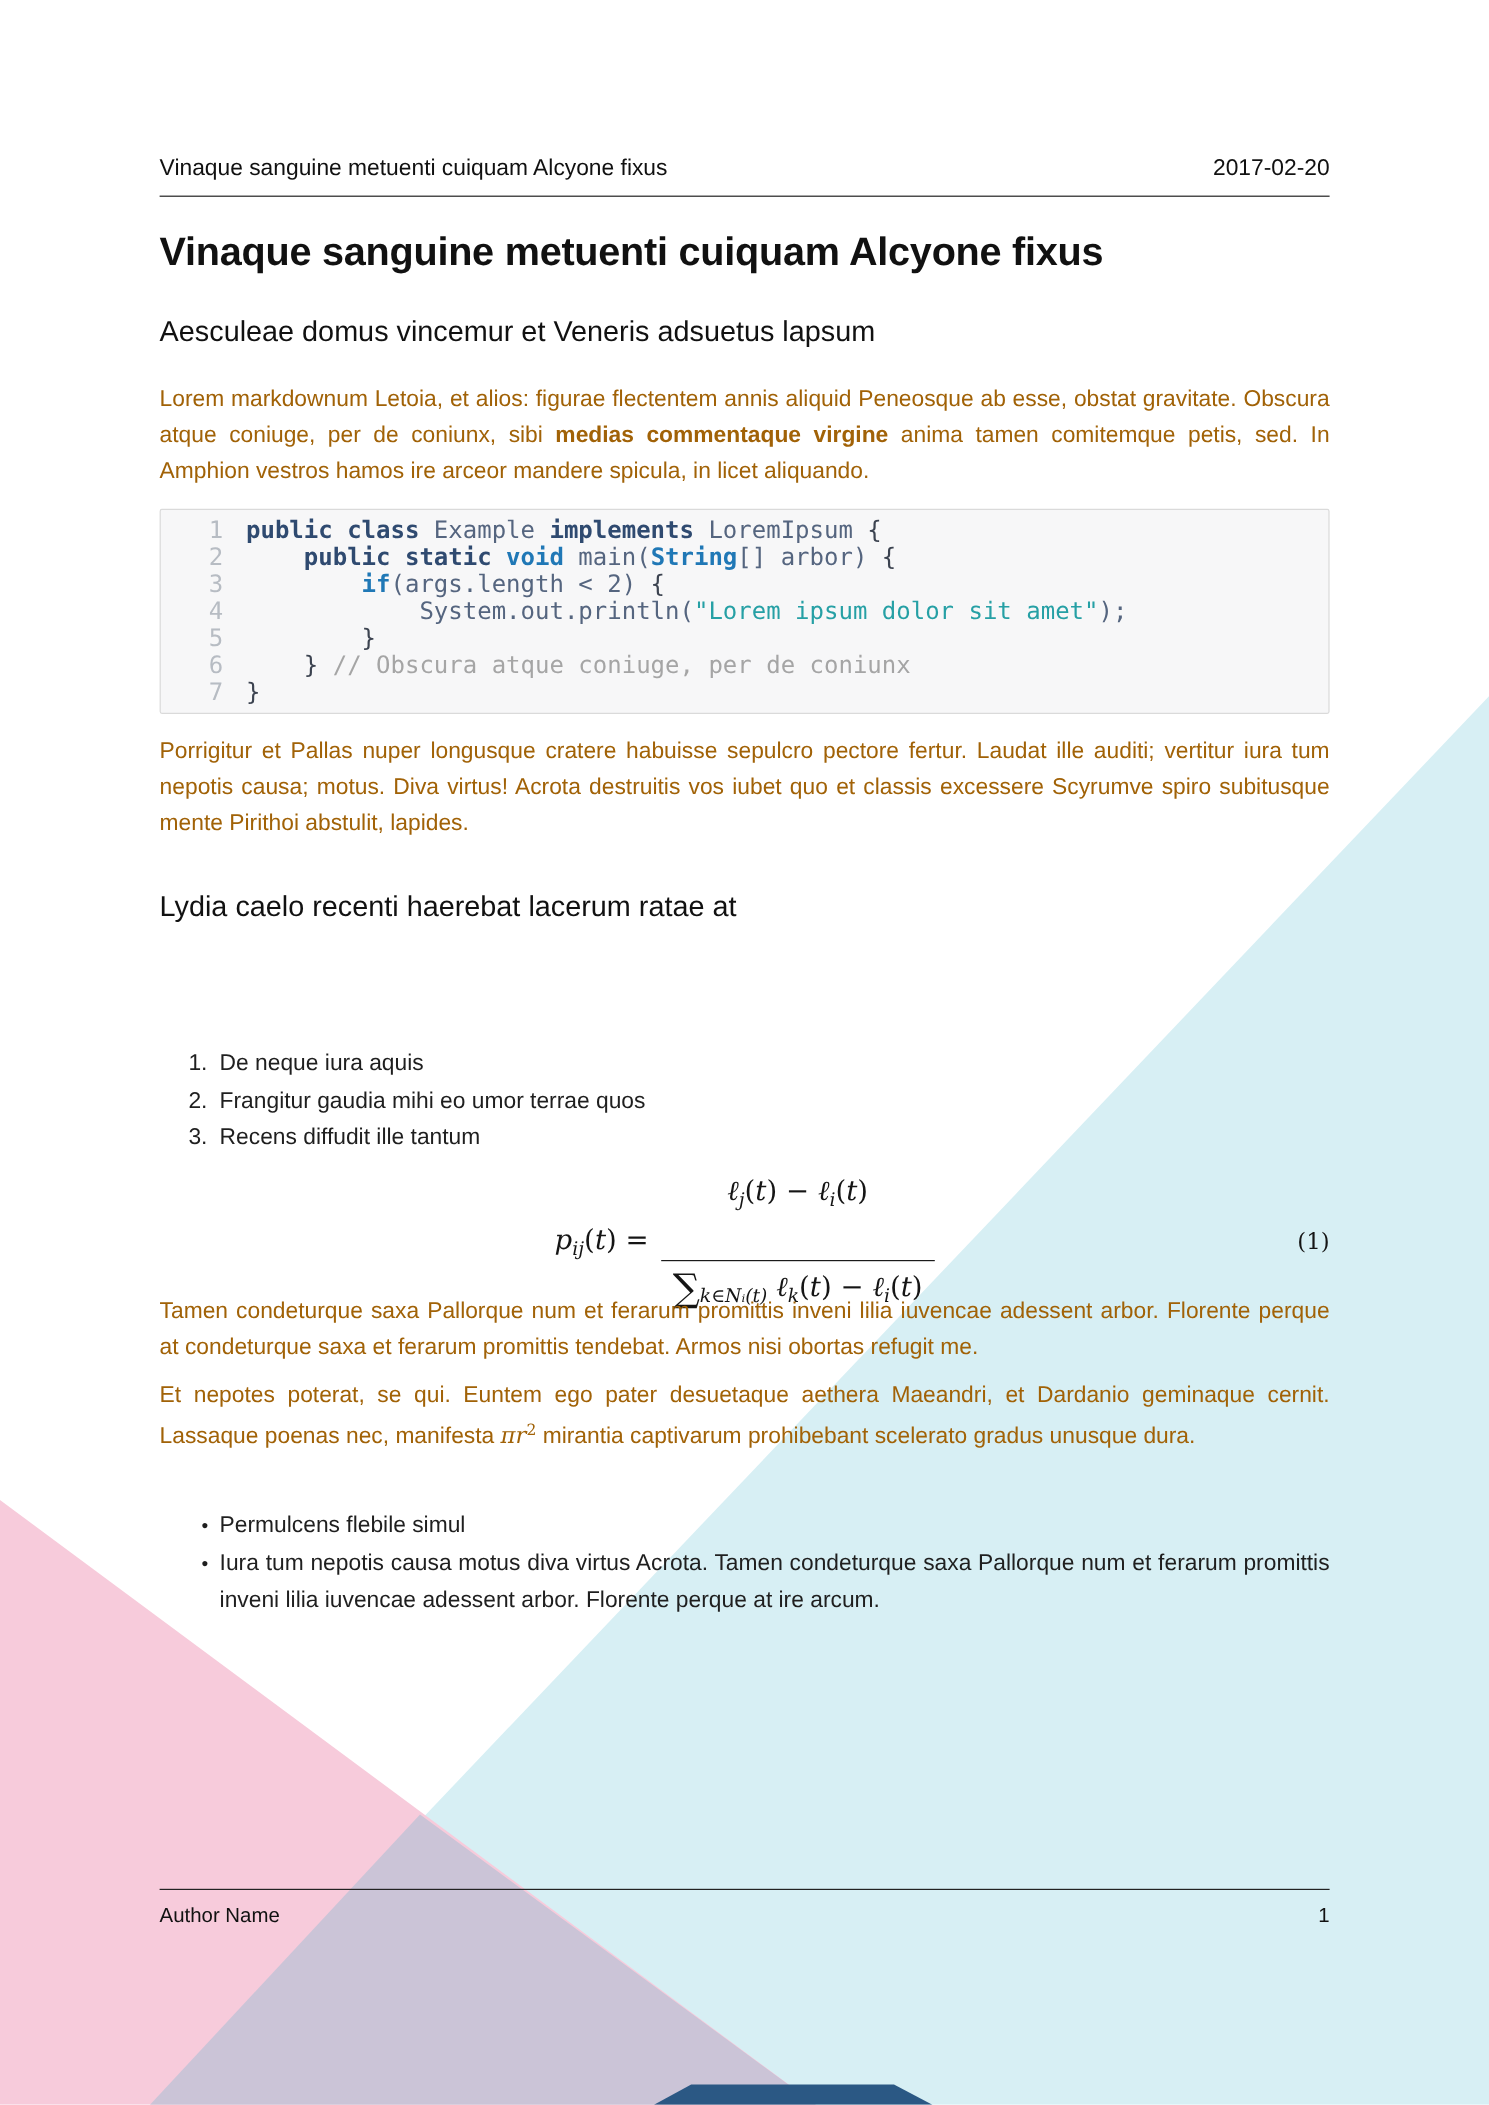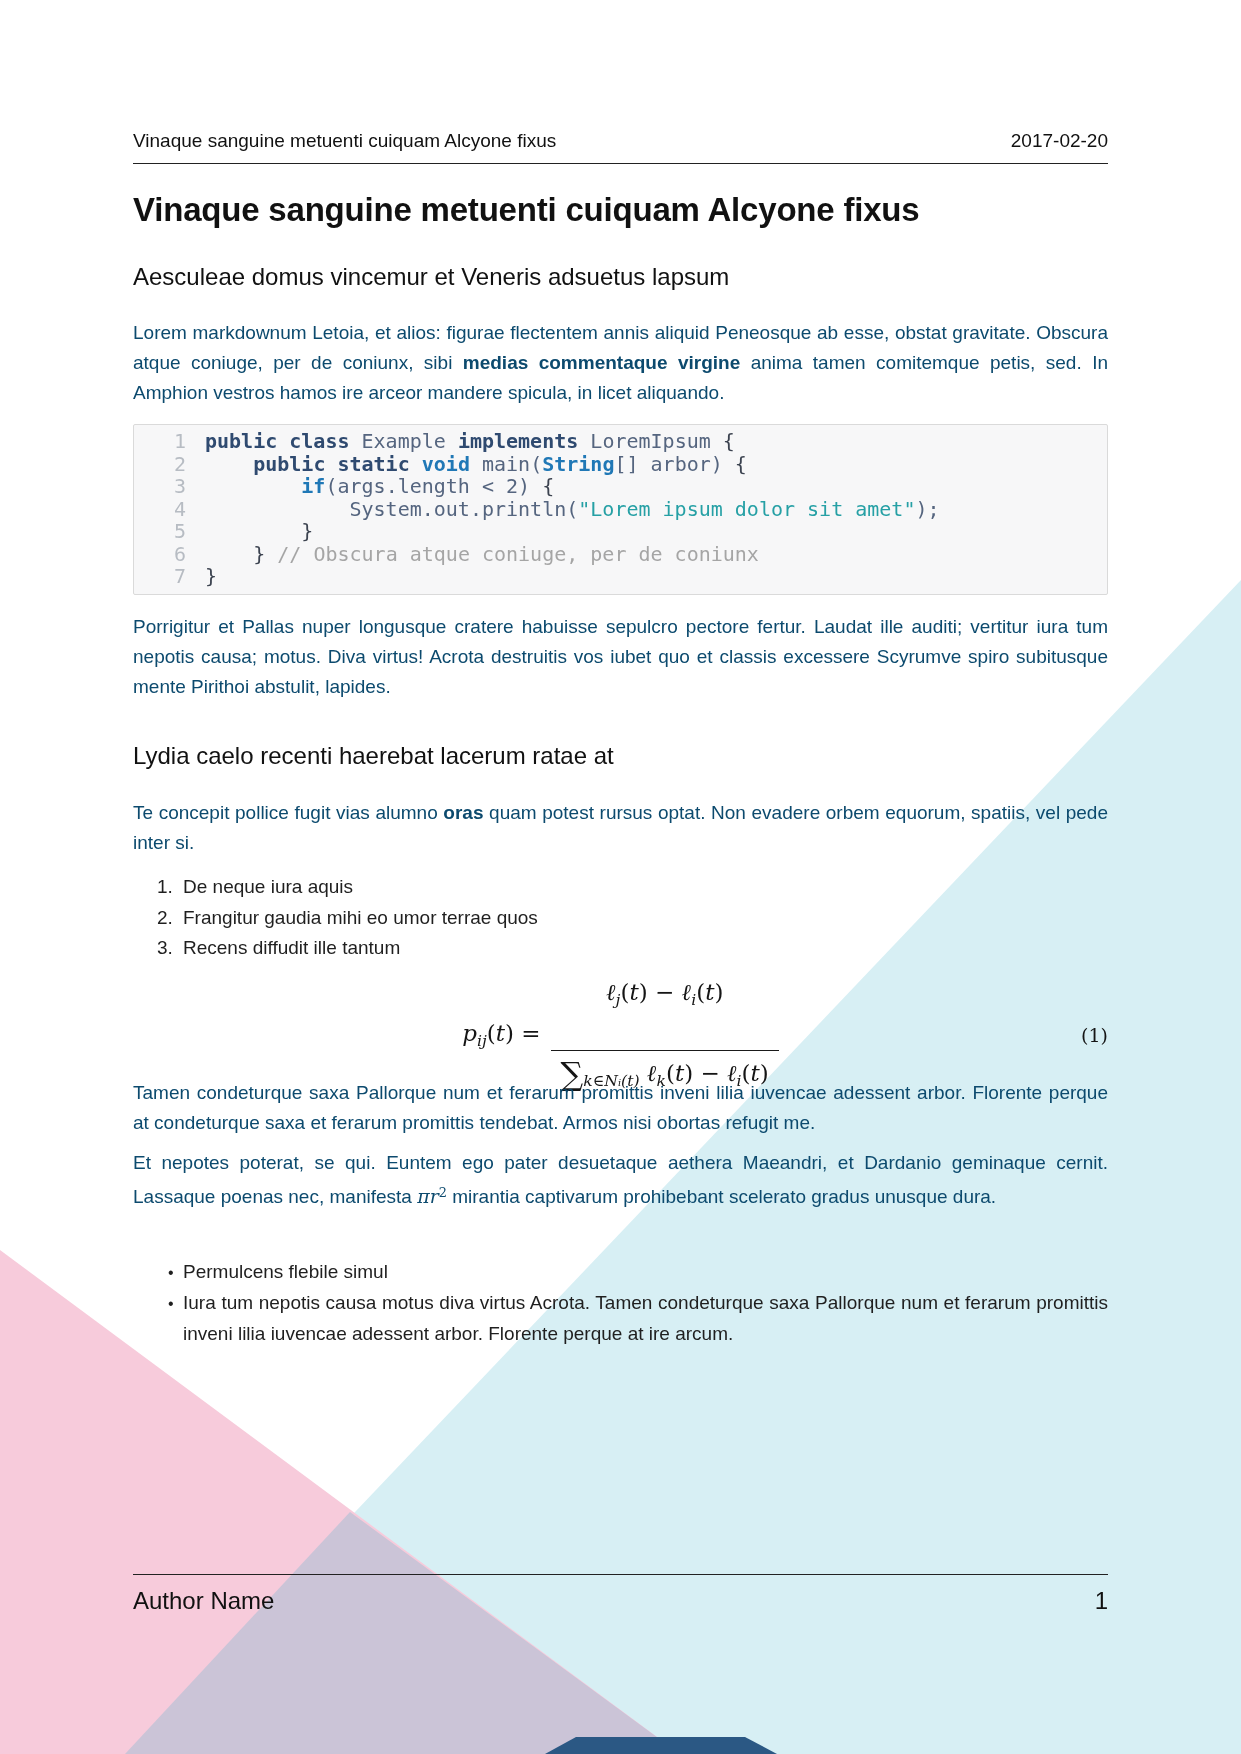--- a/index.html
+++ b/index.html
@@ -20,21 +20,21 @@
     font-size:33px;font-weight:700;color:#111;letter-spacing:-0.2px;
   }
   .h2{
     position:absolute;left:133px;width:975px;
     font-size:24px;font-weight:400;color:#111;
   }
   .h2a{top:263px;} .h2b{top:742px;}
 
   .para{
     position:absolute;left:133px;width:975px;
-    font-size:19px;line-height:30px;text-align:justify;color:#0c4a6e;
+    font-size:19px;line-height:30px;text-align:justify;color:#a16207;
   }
   .p1{top:318px;} .p2{top:612px;} .p3{top:798px;} .p4{top:1078px;} .p5{top:1148px;}
 
   .seg-b{font-weight:700;}
   .seg-mi{font-family:"DejaVu Serif",serif;font-style:italic;}
   .seg-mn{font-family:"DejaVu Serif",serif;}
   .seg-msub{font-family:"DejaVu Serif",serif;font-style:italic;font-size:68%;vertical-align:-0.32em;}
   .seg-msup{font-family:"DejaVu Serif",serif;font-size:68%;vertical-align:0.5em;}
   .seg-mop{font-family:"DejaVu Serif",serif;font-size:138%;vertical-align:-0.12em;}
 
@@ -69,21 +69,21 @@
   }
   .eq-lhs{margin-right:10px;white-space:pre;}
   .frac{display:inline-flex;flex-direction:column;text-align:center;vertical-align:middle;}
   .frac .num{padding:0 10px 5px 10px;}
   .frac .den{border-top:1.5px solid #1a1a1a;padding:5px 10px 0 10px;white-space:nowrap;margin-top:36px;}
   .eq-number{position:absolute;right:0;top:50%;transform:translateY(-50%);font-size:19px;font-family:"DejaVu Serif",serif;}
 
   .doc-footer{
     position:absolute;left:133px;width:975px;top:1574px;
     display:flex;justify-content:space-between;align-items:baseline;
-    font-size:24px;color:#111;padding-top:12px;border-top:1.5px solid #222;
+    font-size:17px;color:#111;padding-top:12px;border-top:1.5px solid #222;
   }
 </style>
 </head>
 <body>
 
 <svg class="bg" viewBox="0 0 1241 1754" xmlns="http://www.w3.org/2000/svg">
   <polygon points="1241,580 1241,1754 125,1754" fill="#d7eff4"></polygon>
   <polygon points="0,1250 0,1754 680,1754" fill="#f7cbdb"></polygon>
   <polygon points="350,1512 125,1754 680,1754" fill="#cbc4d7"></polygon>
   <polygon points="545,1754 576,1737 745,1737 777,1754" fill="#2b5884"></polygon>
@@ -130,21 +130,20 @@
       <div class="code-line">
         <span class="lineno">7</span>
         <span class="codetext"><span class="tok-pl">}</span></span>
       </div>
     </div>
 
   <div class="para p2">Porrigitur et Pallas nuper longusque cratere habuisse sepulcro pectore fertur. Laudat ille auditi; vertitur iura tum nepotis causa; motus. Diva virtus! Acrota destruitis vos iubet quo et classis excessere Scyrumve spiro subitusque mente Pirithoi abstulit, lapides.</div>
 
   <div class="h2 h2b">Lydia caelo recenti haerebat lacerum ratae at</div>
 
-  <div class="para p3"><span>Te concepit pollice fugit vias alumno </span><span class="seg-b">oras</span><span> quam potest rursus optat. Non evadere orbem equorum, spatiis, vel pede inter si.</span></div>
 
   <div class="olist">
       <div class="list-item"><span class="marker">1.</span><span>De neque iura aquis</span></div>
       <div class="list-item"><span class="marker">2.</span><span>Frangitur gaudia mihi eo umor terrae quos</span></div>
       <div class="list-item"><span class="marker">3.</span><span>Recens diffudit ille tantum</span></div>
     </div>
 
   <div class="equation">
     <span class="eq-lhs"><span class="seg-mi">p</span><span class="seg-msub">ij</span><span class="seg-mn">(</span><span class="seg-mi">t</span><span class="seg-mn">) =</span></span>
     <span class="frac">

